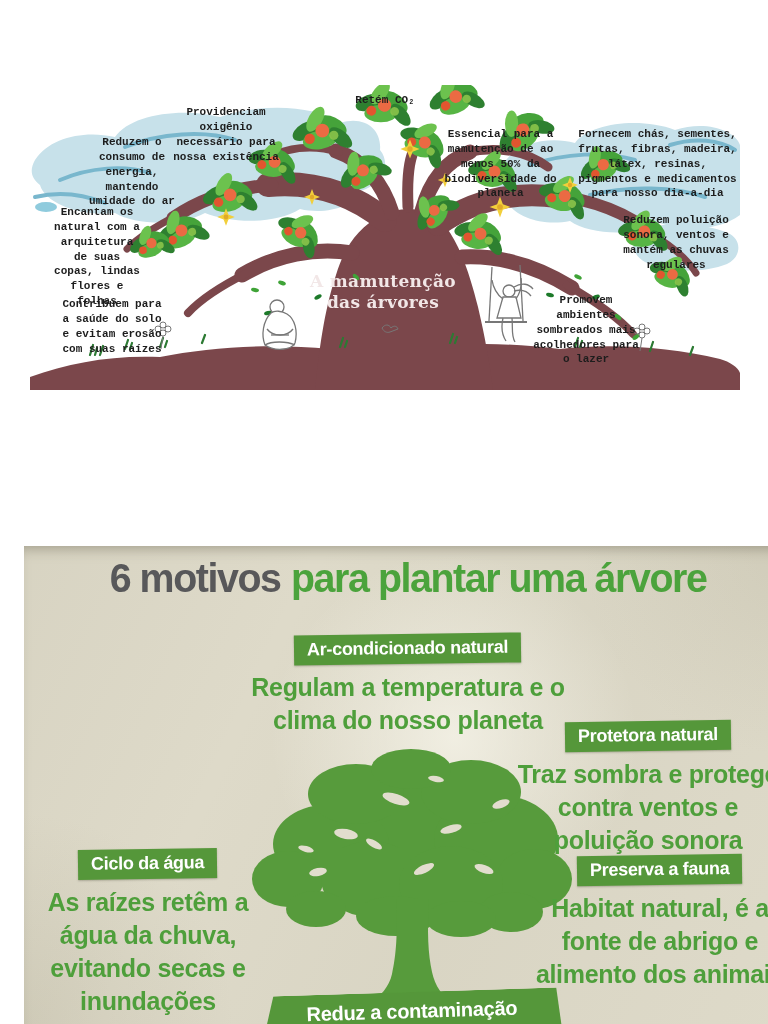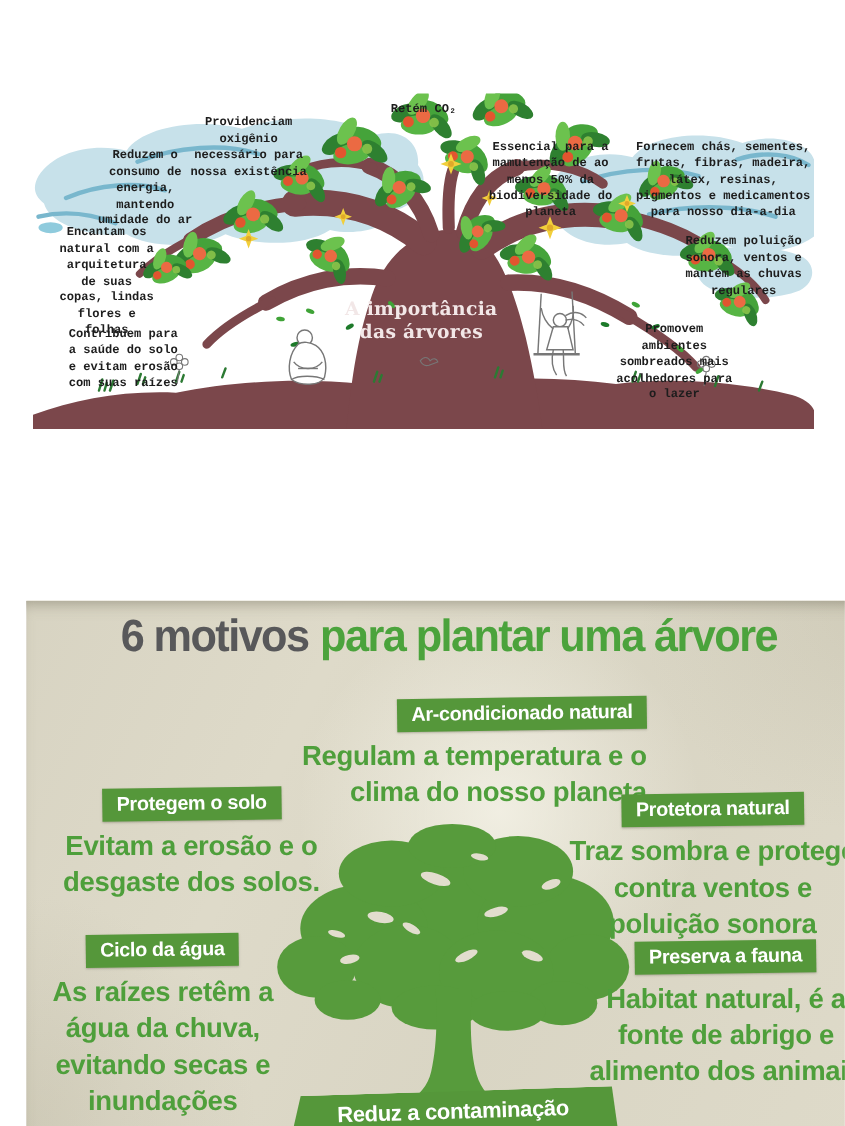--- a/index.html
+++ b/index.html
@@ -16,21 +16,21 @@
     font-size:11px;line-height:1.35;color:#1d1d1d;text-align:center;
   }
   .lbl-energy{left:52px;top:50px;width:100px;}
   .lbl-oxygen{left:142px;top:20px;width:108px;}
   .lbl-co2{left:325px;top:8px;width:60px;}
   .lbl-biodiversity{left:408px;top:22px;width:125px;margin-top:20px;}
   .lbl-products{left:545px;top:42px;width:165px;}
   .lbl-beauty{left:22px;top:120px;width:90px;}
   .lbl-pollution{left:590px;top:128px;width:112px;}
   .lbl-soil{left:32px;top:212px;width:100px;}
-  .lbl-leisure{left:528px;top:208px;width:110px;}
+  .lbl-leisure{left:501px;top:208px;width:110px;}
   .tree-title{
     position:absolute;left:278px;top:186px;width:150px;
     font-family:"DejaVu Serif",serif;font-weight:bold;font-size:17px;
     line-height:1.25;color:#f2e7e7;text-align:center;letter-spacing:.3px;
   }
 
   
   .bottom-info{
     position:absolute;left:0;top:546px;width:768px;height:478px;overflow:hidden;
     background-color:#dedac9;
@@ -52,21 +52,21 @@
   .b-section{position:absolute;text-align:center;}
   .badge{
     display:inline-block;background:#55973a;color:#ffffff;font-weight:bold;
     font-size:18px;letter-spacing:-.3px;padding:4px 13px 5px;
     transform:rotate(-.8deg);box-shadow:0 1px 2px rgba(80,80,60,.35);
   }
   .sec-text{
     margin:7px 0 0;color:#4e9f3b;font-weight:bold;font-size:25px;
     letter-spacing:-.3px;line-height:1.32;
   }
-  #sec-air{left:204px;top:88px;width:360px;text-align:right;}
+  #sec-air{left:204px;top:88px;width:360px;}
   #sec-soil{left:8px;top:170px;width:284px;}
   #sec-protect{left:486px;top:175px;width:276px;}
   #sec-water{left:0;top:303px;width:248px;}
   #sec-fauna{left:508px;top:309px;width:256px;}
   #sec-contam{
     left:238px;top:446px;width:300px;height:46px;background:#55973a;
     transform:rotate(-1.8deg);
     clip-path:polygon(12px 0, calc(100% - 5px) 0, 100% 100%, 0 100%);
   }
   #sec-contam .badge{
@@ -208,21 +208,21 @@
 
   <div class="top-label lbl-oxygen">Providenciam oxigênio necessário para nossa existência</div>
   <div class="top-label lbl-energy">Reduzem o consumo de energia, mantendo umidade do ar</div>
   <div class="top-label lbl-co2">Retém CO₂</div>
   <div class="top-label lbl-biodiversity">Essencial para a mamutenção de ao menos 50% da biodiversidade do planeta</div>
   <div class="top-label lbl-products">Fornecem chás, sementes, frutas, fibras, madeira, látex, resinas, pigmentos e medicamentos para nosso dia-a-dia</div>
   <div class="top-label lbl-beauty">Encantam os natural com a arquitetura de suas copas, lindas flores e folhas</div>
   <div class="top-label lbl-pollution">Reduzem poluição sonora, ventos e mantém as chuvas regulares</div>
   <div class="top-label lbl-soil">Contribuem para a saúde do solo e evitam erosão com suas raízes</div>
   <div class="top-label lbl-leisure">Promovem ambientes sombreados mais acolhedores para o lazer</div>
-  <div class="tree-title">A importância das árvores</div>
+  <div class="tree-title">A mamutenção das árvores</div>
 </div>
 
 <div class="bottom-info">
 
   <div class="b-title">
     <span class="t-dark">6 motivos</span><span class="t-green">para plantar uma árvore</span>
   </div>
 
   <svg class="bottom-tree" width="330" height="272" viewBox="0 0 330 272" aria-hidden="true">
     <g fill="#579b3c">
@@ -254,24 +254,20 @@
       <ellipse cx="60" cy="105" rx="8" ry="3" transform="rotate(15 60 105)"></ellipse>
       <ellipse cx="190" cy="35" rx="8" ry="3" transform="rotate(10 190 35)"></ellipse>
     </g>
   </svg>
 
   <div class="b-section" id="sec-air">
     <span class="badge">Ar-condicionado natural</span>
     <p class="sec-text">Regulam a temperatura e o clima do nosso planeta</p>
   </div>
 
-  <div class="b-section" id="sec-soil">
-    <span class="badge">Protegem o solo</span>
-    <p class="sec-text">Evitam a erosão e o desgaste dos solos.</p>
-  </div>
 
   <div class="b-section" id="sec-water">
     <span class="badge">Ciclo da água</span>
     <p class="sec-text">As raízes retêm a água da chuva, evitando secas e inundações</p>
   </div>
 
   <div class="b-section" id="sec-protect">
     <span class="badge">Protetora natural</span>
     <p class="sec-text">Traz sombra e protege contra ventos e poluição sonora</p>
   </div>

